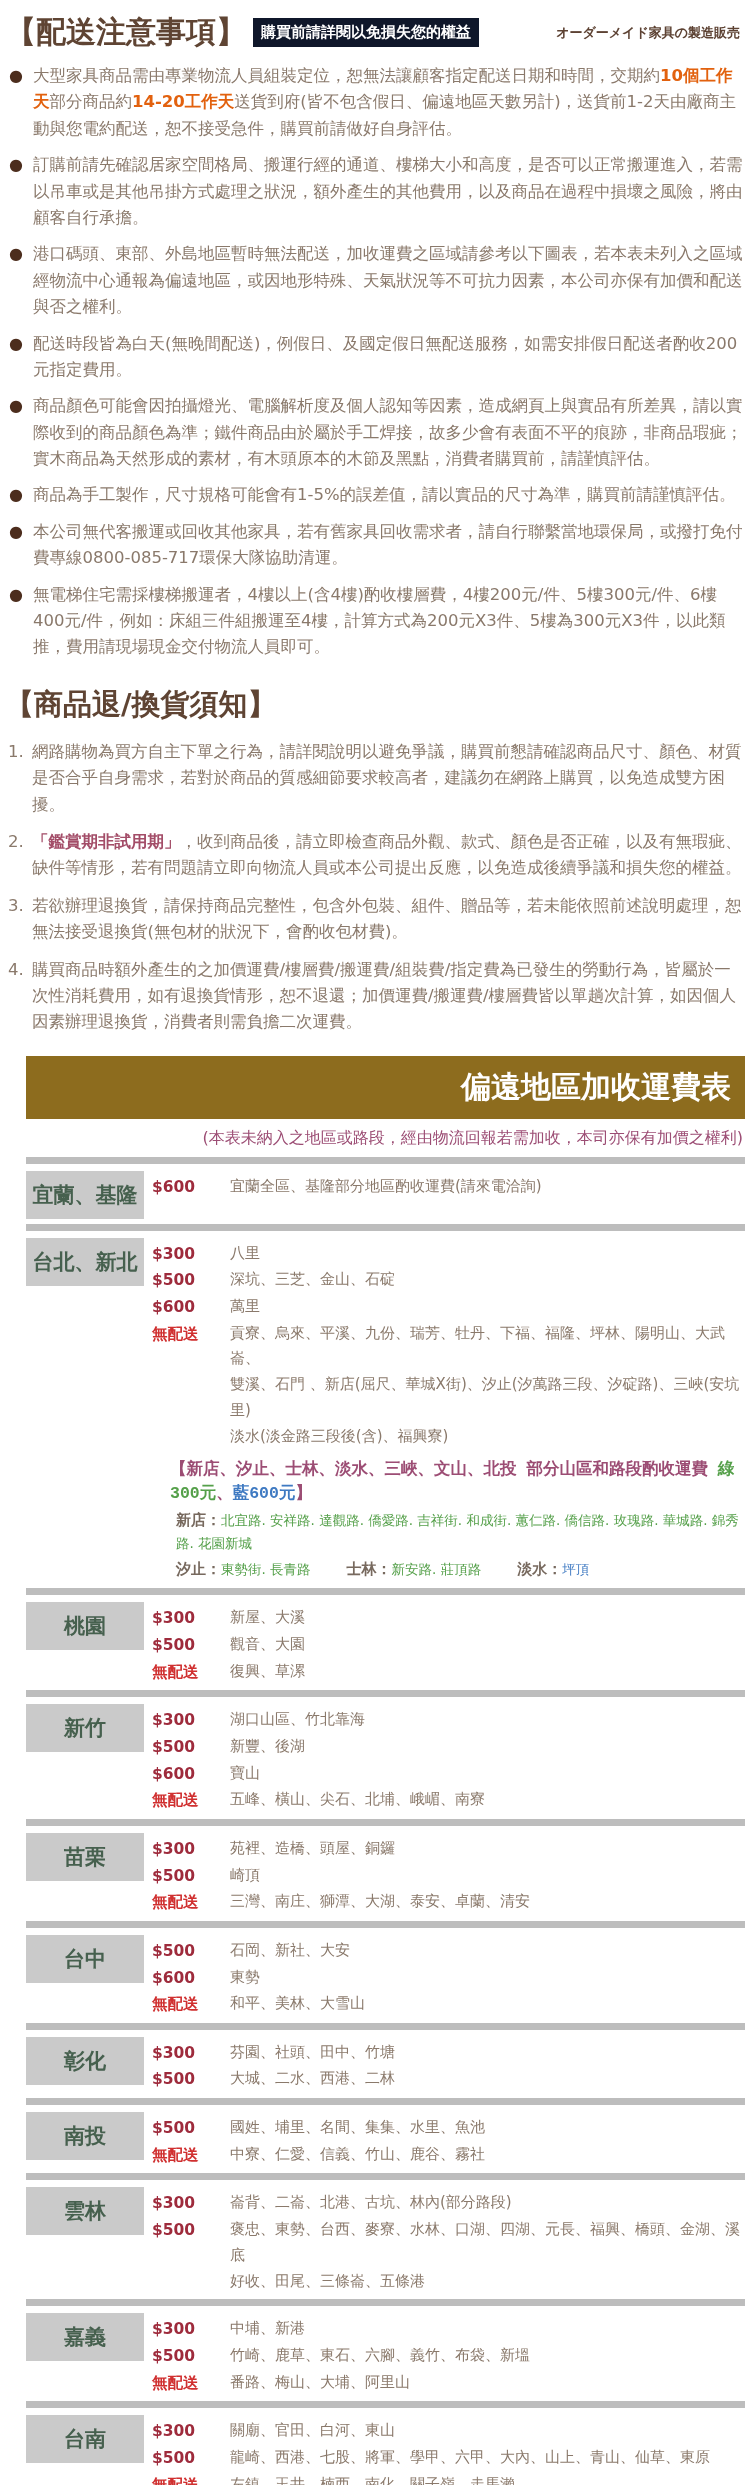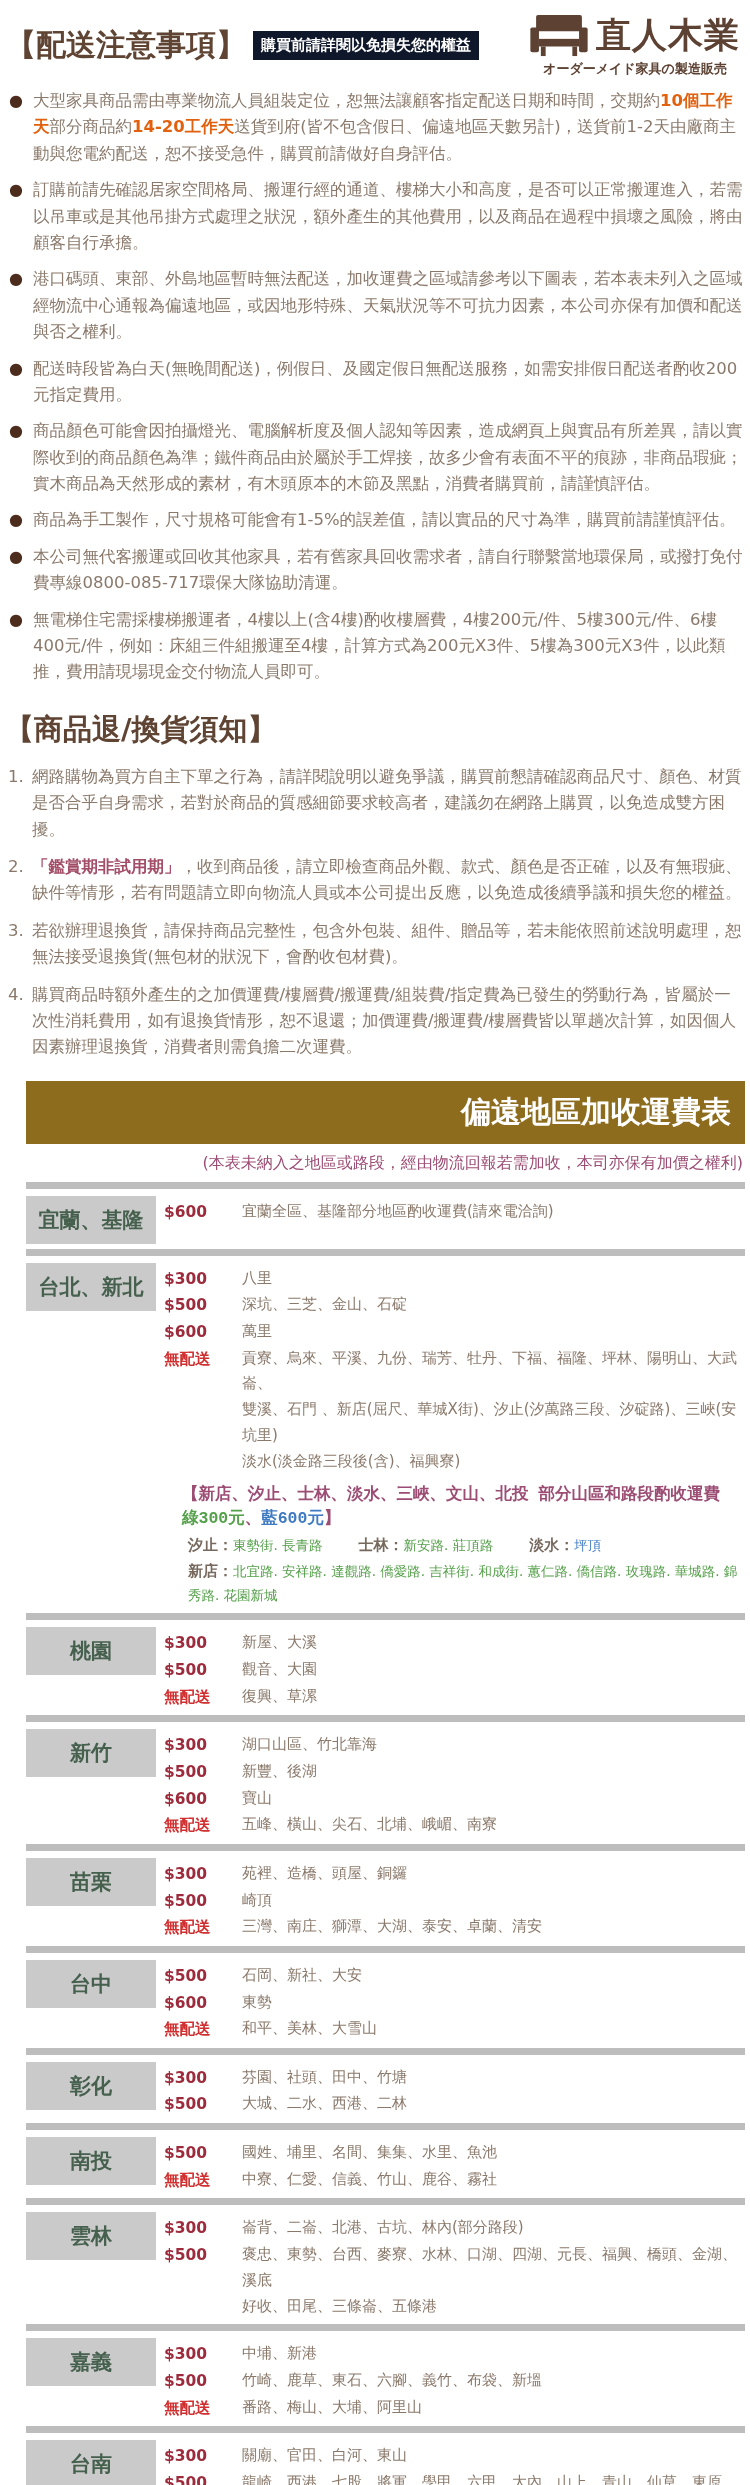--- a/index.html
+++ b/index.html
@@ -32,21 +32,21 @@
   #returns { list-style: none; margin: 0; padding: 0 5px 0 8px; }
   .return-item { display: flex; margin-bottom: 11px; font-size: 16.5px; line-height: 1.6; }
   .rnum { flex: none; width: 24px; }
 
   
   .banner { margin: 20px 5px 0 26px; background: #8d6c1e; color: #ffffff; font-size: 30px; font-weight: bold; text-align: right; padding: 11px 14px; }
   .table-note { text-align: right; color: #9c4d74; font-size: 16px; margin: 9px 7px 8px 0; }
   #fee-groups { margin: 0 5px 0 26px; }
   .sep { height: 7px; background: #bdbdbd; margin-bottom: 5px; }
   .group-body { display: flex; align-items: flex-start; padding-bottom: 5px; }
-  .region-label { flex: none; width: 130px; background: #cacaca; color: #46604e; font-weight: bold; font-size: 21px; text-align: center; padding: 10px 0; margin-top: 2px; white-space: nowrap; }
+  .region-label { flex: none; width: 118px; background: #cacaca; color: #46604e; font-weight: bold; font-size: 21px; text-align: center; padding: 10px 0; margin-top: 2px; white-space: nowrap; }
   .rows { flex: 1; padding: 5px 0 0 8px; }
   .fee-row { display: flex; gap: 24px; font-size: 15px; line-height: 1.72; }
   .fee { flex: none; width: 54px; font-weight: bold; font-size: 15.5px; }
   .fee-price { color: #9e2b3c; }
   .fee-none { color: #d03030; }
   .areas { white-space: pre-line; }
 
   .special { margin: 8px 0 2px 18px; }
   .sp-title { font-size: 16.5px; color: #9c4d74; font-weight: bold; line-height: 1.45; font-family: Liberation Mono, monospace; }
   .sp-star { font-size: 13px; color: #c9802d; margin: 3px 0 6px 6px; }
@@ -64,33 +64,20 @@
 <body>
 
 <div class="page">
 
   <header class="topbar">
     <div class="title-wrap">
       <h1 class="main-title">【配送注意事項】</h1>
       <span class="badge">購買前請詳閱以免損失您的權益</span>
     </div>
     <div class="brand">
-      <div class="brand-top">
-        <span class="sofa-icon">
-          <svg width="58" height="42" viewBox="0 0 60 44" fill="#5d4233" xmlns="http://www.w3.org/2000/svg">
-            <rect x="6" y="0" width="48" height="17" rx="2"></rect>
-            <rect x="0" y="13" width="9" height="26" rx="2"></rect>
-            <rect x="51" y="13" width="9" height="26" rx="2"></rect>
-            <rect x="9" y="25" width="42" height="8"></rect>
-            <rect x="11" y="33" width="5" height="10"></rect>
-            <rect x="44" y="33" width="5" height="10"></rect>
-          </svg>
-        </span>
-        <span class="brand-name">直人木業</span>
-      </div>
       <span class="brand-sub">オーダーメイド家具の製造販売</span>
     </div>
   </header>
 
   <ul id="notices">
   <li class="notice">
     <span class="bullet">●</span>
     <span class="ntext"><span>大型家具商品需由專業物流人員組裝定位，恕無法讓顧客指定配送日期和時間，交期約</span><span class="c-orange">10個工作天</span><span>部分商品約</span><span class="c-orange">14-20工作天</span><span>送貨到府(皆不包含假日、偏遠地區天數另計)，送貨前1-2天由廠商主動與您電約配送，恕不接受急件，購買前請做好自身評估。</span></span>
   </li>
 
@@ -193,22 +180,22 @@
   <div class="fee-row">
     <span class="fee fee-none">無配送</span>
     <span class="areas"><span>貢寮、烏來、平溪、九份、瑞芳、牡丹、下福、福隆、坪林、陽明山、大武崙、
 雙溪、石門 、新店(屈尺、華城X街)、汐止(汐萬路三段、汐碇路)、三峽(安坑里)
 淡水(淡金路三段後(含)、福興寮)</span></span>
   </div>
 
   <div class="special">
     <div class="sp-title"><span>【新店、汐止、士林、淡水、三峽、文山、北投 部分山區和路段酌收運費 </span><span class="c-green">綠300元</span><span>、</span><span class="c-blue">藍600元</span><span>】</span></div>
     <div class="sp-lines">
+                <div class="sp-line"><span class="sp-label">新店：</span><span><span class="c-green">北宜路. 安祥路. 達觀路. 僑愛路. 吉祥街. 和成街. 蕙仁路. 僑信路. 玫瑰路. 華城路. 錦秀路. 花園新城</span></span><span class="sp-gap"></span></div>
                 <div class="sp-line"><span class="sp-label">汐止：</span><span><span class="c-green">東勢街. 長青路</span></span><span class="sp-gap"></span><span class="sp-label">士林：</span><span><span class="c-green">新安路. 莊頂路</span></span><span class="sp-gap"></span><span class="sp-label">淡水：</span><span><span class="c-blue">坪頂</span></span><span class="sp-gap"></span></div>
-                <div class="sp-line"><span class="sp-label">新店：</span><span><span class="c-green">北宜路. 安祥路. 達觀路. 僑愛路. 吉祥街. 和成街. 蕙仁路. 僑信路. 玫瑰路. 華城路. 錦秀路. 花園新城</span></span><span class="sp-gap"></span></div>
               </div>
   </div>
 </div>
     </div>
   </section>
 
   <section class="group">
     <div class="sep"></div>
     <div class="group-body">
       <div class="region-label">桃園</div>

